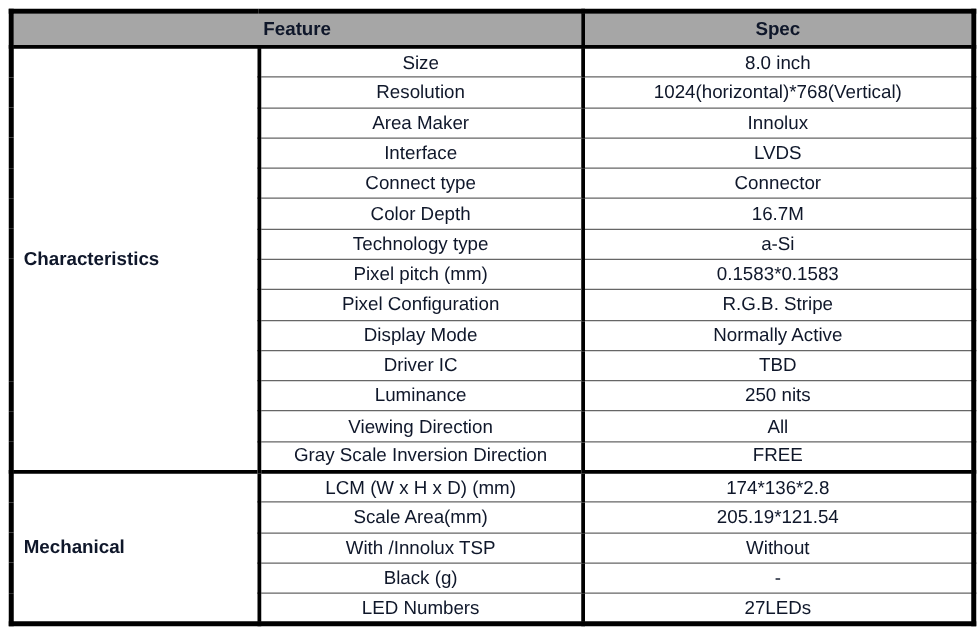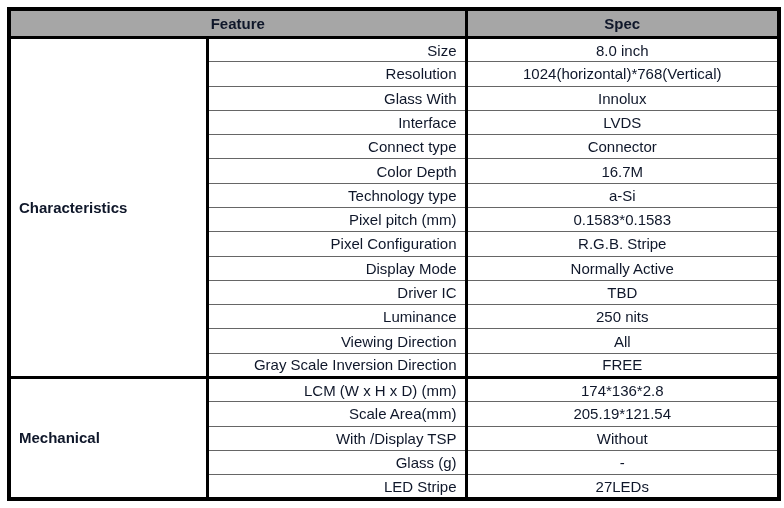--- a/index.html
+++ b/index.html
@@ -48,21 +48,21 @@
 
   td { height: 23px; }
 
   td.c-group {
     font-weight: bold;
     text-align: left;
     border-right: 3px solid #000000;
     border-left: 3px solid #000000;
   }
   td.c-feature {
-    text-align: right;
+    text-align: center;
     border-left: 3px solid #0369a1;
     border-right: 3px solid #000000;
   }
   td.c-spec {
     text-align: center;
     border-left: 3px solid #a16207;
   }
   tr.section-start td { border-top: 3px solid #000000; }
 </style>
 </head>
@@ -84,21 +84,21 @@
       <tr>
         <td class="c-group" rowspan="14">Characteristics</td>
         <td class="c-feature">Size</td>
         <td class="c-spec">8.0 inch</td>
       </tr>
       <tr>
         <td class="c-feature">Resolution</td>
         <td class="c-spec">1024(horizontal)*768(Vertical)</td>
       </tr>
       <tr>
-        <td class="c-feature">Glass With</td>
+        <td class="c-feature">Area Maker</td>
         <td class="c-spec">Innolux</td>
       </tr>
       <tr>
         <td class="c-feature">Interface</td>
         <td class="c-spec">LVDS</td>
       </tr>
       <tr>
         <td class="c-feature">Connect type</td>
         <td class="c-spec">Connector</td>
       </tr>
@@ -142,26 +142,26 @@
       <tr class="section-start">
         <td class="c-group" rowspan="5">Mechanical</td>
         <td class="c-feature">LCM (W x H x D) (mm)</td>
         <td class="c-spec">174*136*2.8</td>
       </tr>
       <tr>
         <td class="c-feature">Scale Area(mm)</td>
         <td class="c-spec">205.19*121.54</td>
       </tr>
       <tr>
-        <td class="c-feature">With /Display TSP</td>
+        <td class="c-feature">With /Innolux TSP</td>
         <td class="c-spec">Without</td>
       </tr>
       <tr>
-        <td class="c-feature">Glass (g)</td>
+        <td class="c-feature">Black (g)</td>
         <td class="c-spec">-</td>
       </tr>
       <tr>
-        <td class="c-feature">LED Stripe</td>
+        <td class="c-feature">LED Numbers</td>
         <td class="c-spec">27LEDs</td>
       </tr>
     </tbody>
   </table>
 </div>
 
 </body></html>

